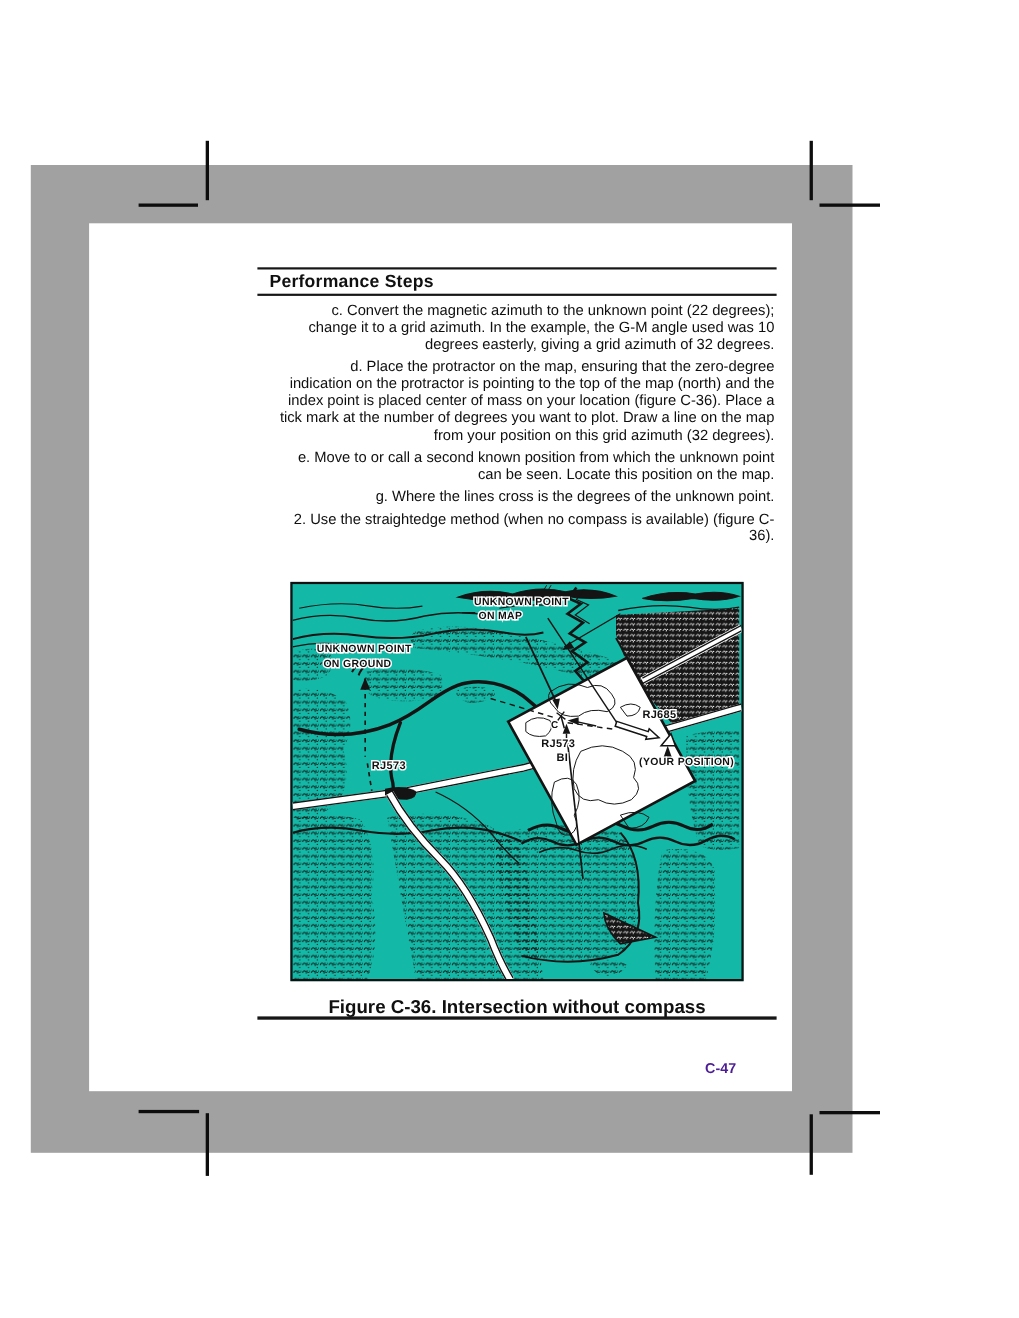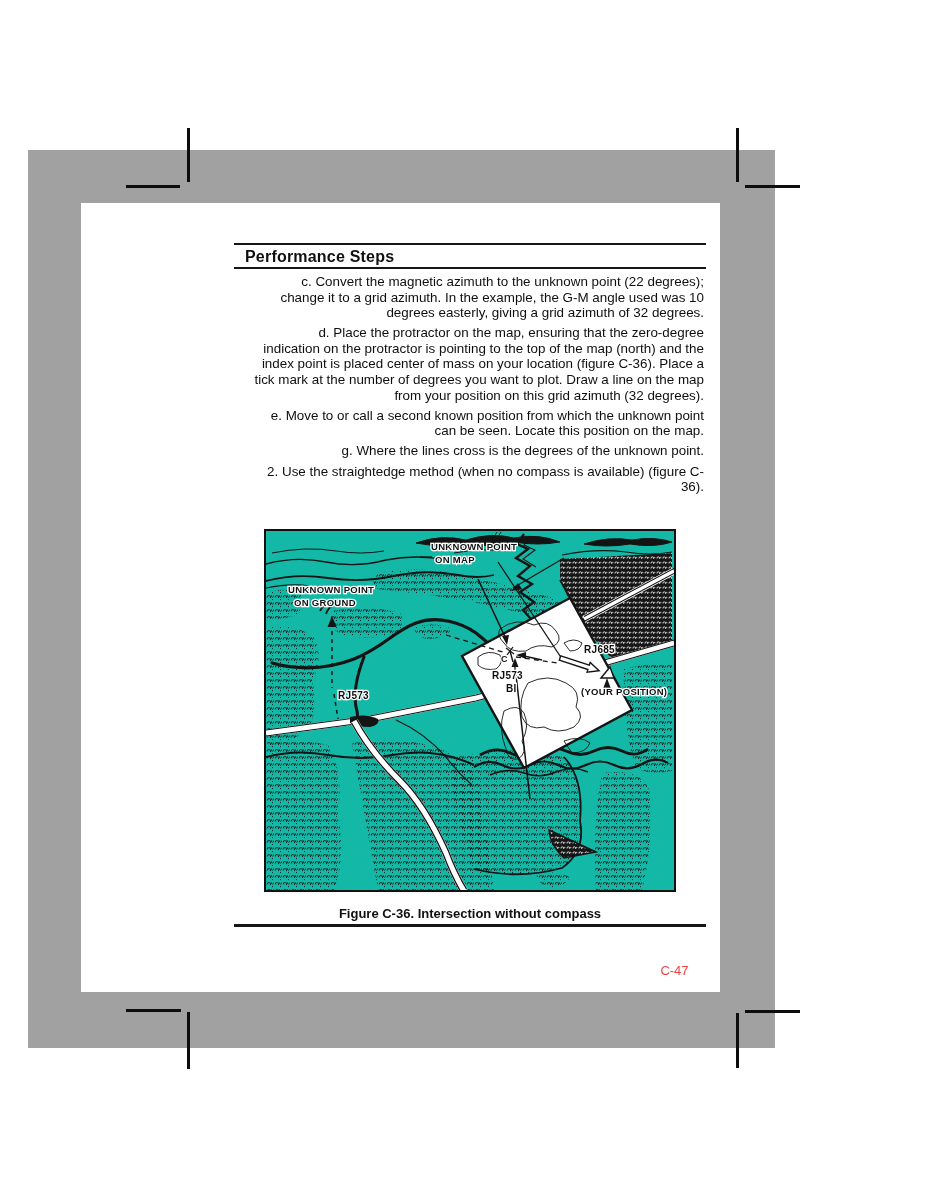--- a/index.html
+++ b/index.html
@@ -8,22 +8,22 @@
   .scanbg{position:absolute;left:28px;top:150px;width:747px;height:898px;background:#a1a1a1;}
   .page{position:absolute;left:81px;top:203px;width:639px;height:789px;background:#ffffff;}
   .crop{position:absolute;background:#0d0d0d;}
   .rule{position:absolute;background:#161616;}
   .hdr{position:absolute;left:164px;top:45px;font-size:16px;font-weight:bold;letter-spacing:.2px;color:#101010;}
   .textcol{position:absolute;left:165px;top:71px;width:458px;font-size:13.4px;line-height:15.6px;color:#0f0f0f;text-align:right;}
   .textcol p{margin:0 0 4.5px 0;}
   .para{text-indent:20px;}
   .numbered{text-indent:0;}
   .figure{position:absolute;left:183px;top:326px;width:408px;height:359px;border:2.5px solid #101010;background:#14b8a6;}
-  .caption{position:absolute;left:153px;top:703px;width:472px;text-align:center;font-weight:bold;font-size:13px;color:#101010;}
-  .pageno{position:absolute;left:560px;top:760px;width:67px;text-align:center;font-weight:normal;font-size:13px;color:#ef4444;}
+  .caption{position:absolute;left:153px;top:703px;width:472px;text-align:center;font-weight:bold;font-size:17px;color:#101010;}
+  .pageno{position:absolute;left:560px;top:760px;width:67px;text-align:left;font-weight:bold;font-size:13px;color:#4c1d95;}
   svg text{font-family:"Liberation Sans",sans-serif;font-weight:bold;fill:#101010;
            paint-order:stroke;stroke:#ffffff;stroke-width:2.6px;letter-spacing:.3px;}
 </style>
 </head>
 <body>
 
 <div id="canvas">
 
   <div class="scanbg"></div>
 

